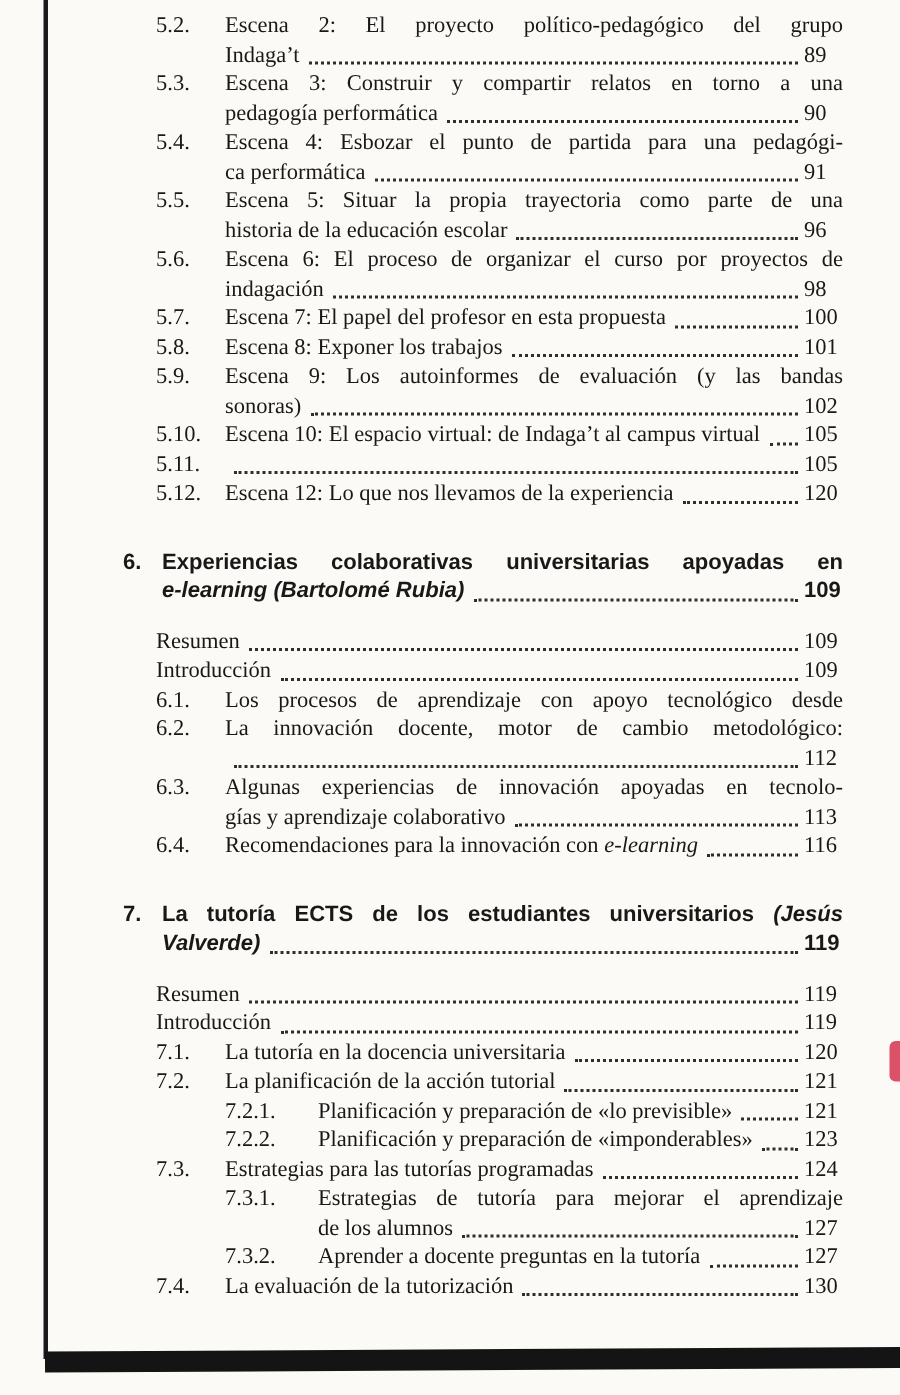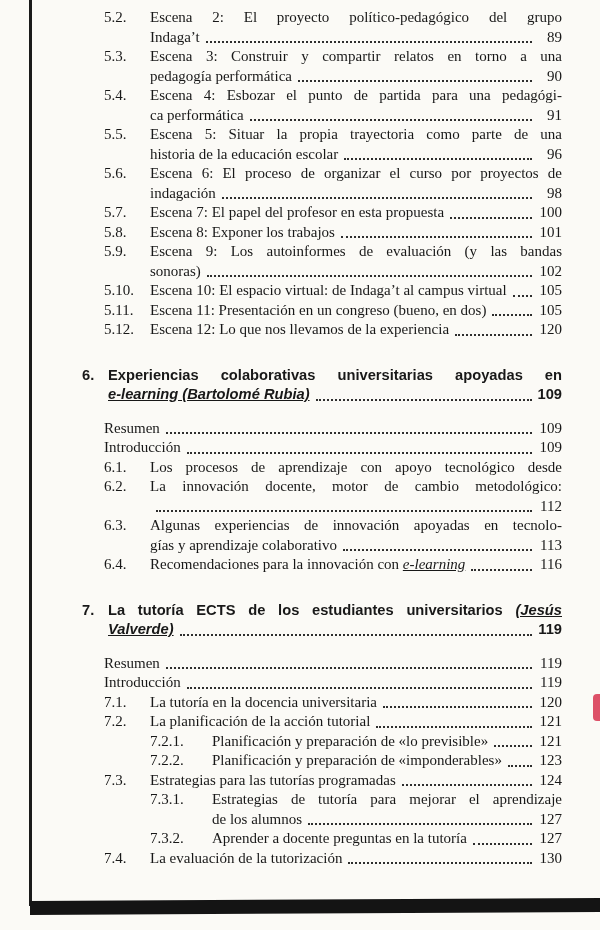--- a/index.html
+++ b/index.html
@@ -35,22 +35,22 @@
   .line.just { text-align: justify; text-align-last: justify; }
   .line.last { display: flex; align-items: flex-end; }
   .line.last .segs { white-space: nowrap; }
 
   .leader {
     flex: 1 1 auto;
     min-width: 10px;
     border-bottom: 2px dotted #2e2e2e;
     margin: 0 4px 4px 6px;
   }
-  .page { text-align: right; min-width: 26px; }
-  .it { font-style: italic; text-decoration: underline; }
+  .page { text-align: left; min-width: 26px; }
+  .it { font-style: italic; }
 
   
   .left-edge {
     position: absolute; left: 29px; top: 0;
     width: 3px; height: 906px;
     background: #1a1a1a;
   }
   .bottom-bar {
     position: absolute; left: 30px; right: -4px; top: 901px;
     height: 14px; background: #141414;
@@ -162,21 +162,20 @@
             <span class="segs">Escena 10: El espacio virtual: de Indaga’t al campus virtual</span>
             <span class="leader"></span>
             <span class="page">105</span>
           </div>
         </div>
       </div>
       <div class="entry section">
         <span class="num">5.11.</span>
         <div class="txt">
           <div class="line last">
-            <span class="segs">Escena 11: Presentación en un congreso (bueno, en dos)</span>
             <span class="leader"></span>
             <span class="page">105</span>
           </div>
         </div>
       </div>
       <div class="entry section">
         <span class="num">5.12.</span>
         <div class="txt">
           <div class="line last">
             <span class="segs">Escena 12: Lo que nos llevamos de la experiencia</span>

